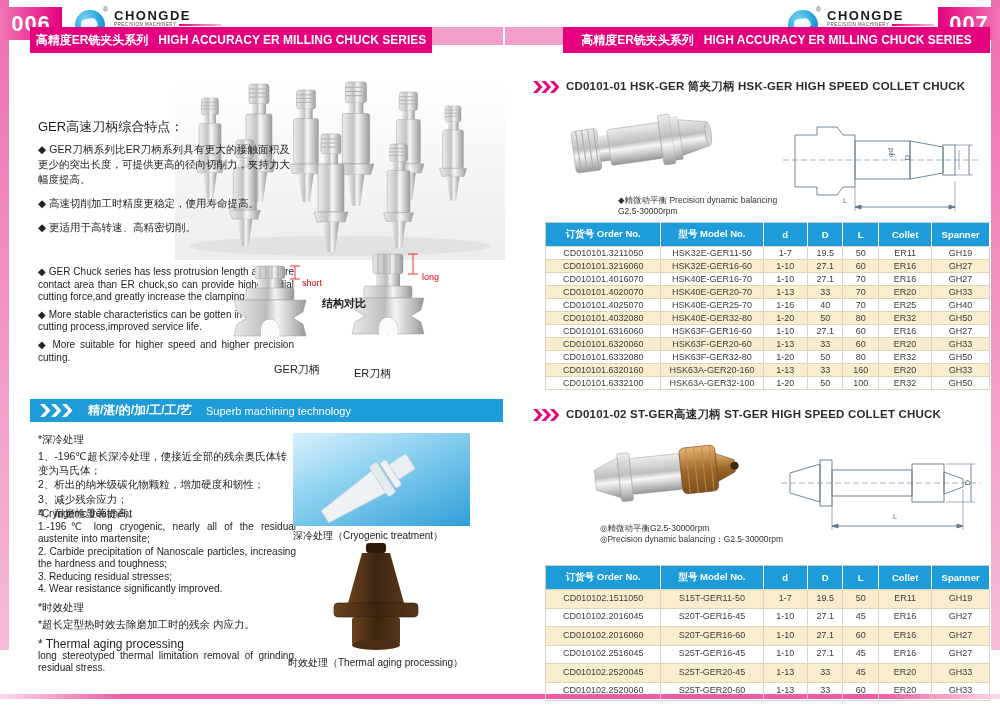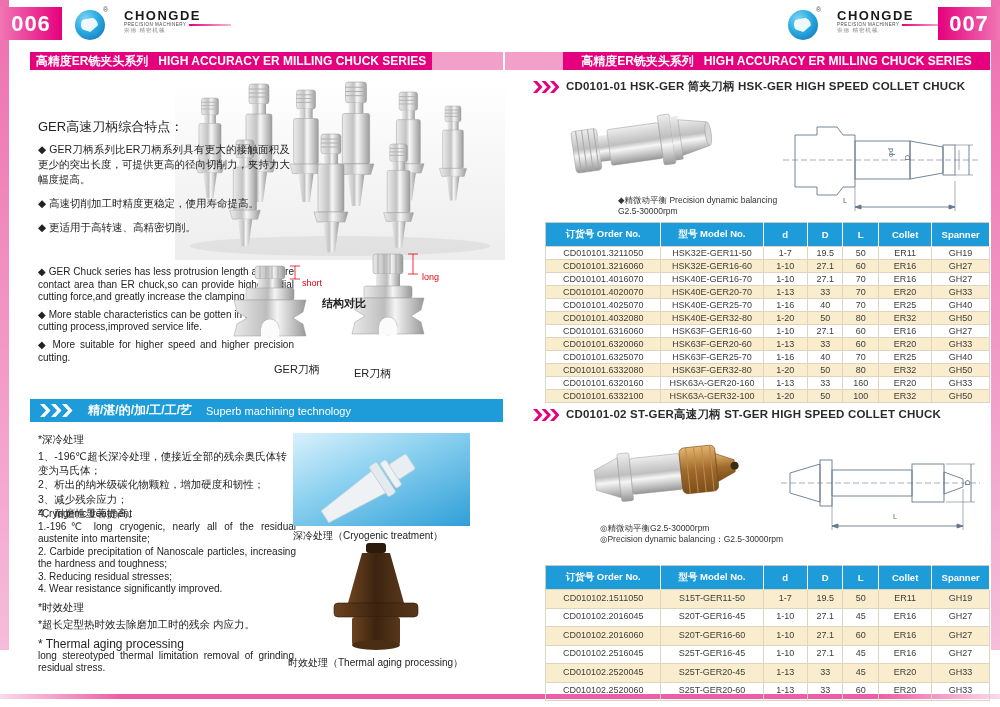--- a/index.html
+++ b/index.html
@@ -8,30 +8,30 @@
 .abs{position:absolute}
 
 #left-strip{left:0;top:38;width:9px;height:650px;background:linear-gradient(180deg,#ee6fae,#f6bcd9)}
 #right-strip{left:991px;top:38;width:9px;height:650px;background:linear-gradient(180deg,#ee6fae,#f6bcd9)}
 #bottom-line{left:0;top:694px;width:1000px;height:5px;background:linear-gradient(90deg,#fbd9ea,#ec5ea7 12%,#ec5ea7 88%,#fbd9ea)}
 
 .pageno{width:62px;height:33px;color:#fff;font-size:22px;font-weight:bold;display:flex;align-items:center;justify-content:center;letter-spacing:1px}
 #block-006{left:0;top:7px;background:linear-gradient(90deg,#f077b4,#e5007d)}
 #block-007{left:938px;top:7px;background:linear-gradient(270deg,#f077b4,#e5007d)}
 
-.logo{display:flex;align-items:flex-start;gap:19px}
+.logo{display:flex;align-items:flex-start;gap:9px}
 .logo-circle{width:30px;height:30px;border-radius:50%;background:radial-gradient(circle at 35% 30%,#7fd4f5,#29abe2 45%,#1b75bb 90%);position:relative;flex:0 0 auto}
 .logo-circle::after{content:"";position:absolute;left:6px;top:7px;width:17px;height:15px;border-radius:50% 60% 50% 50%;background:#fff;opacity:.9;clip-path:polygon(0 20%,100% 0,100% 55%,55% 100%,0 80%)}
 .logo-reg{font-size:7px;color:#555;position:absolute}
 .logo-name{font-size:13px;font-weight:bold;letter-spacing:1.5px;color:#1a1a1a;line-height:12px}
 .logo-tag{font-size:4.5px;color:#444;letter-spacing:.5px;display:flex;align-items:center;gap:3px}
 .logo-tagline-rule{width:42px;height:2px;background:linear-gradient(90deg,#e5007d,#f6b9d8)}
 .logo-cn{font-size:5.5px;color:#888;letter-spacing:1px}
 
-.series-bar{top:52px;height:18px;display:flex}
+.series-bar{top:27px;height:26px;display:flex}
 .series-dark{background:#e5007d;color:#fff;font-weight:bold;font-size:12px;display:flex;align-items:center;justify-content:center;gap:10px;white-space:nowrap}
 .series-light{background:#f29fca;height:18px}
 
 .feat-title{font-size:13px;font-weight:normal}
 .bullets p{font-size:10.5px;line-height:1.42;text-align:justify;margin-bottom:9px}
 .bullets-en p{font-size:10px;line-height:1.26;text-align:justify;margin-bottom:5px}
 .small-note{font-size:10.5px;line-height:1.35}
 .banner{left:30px;top:399px;width:473px;height:23px;background:#1d9cd9;color:#fff;display:flex;align-items:center;padding-left:10px;gap:14px}
 .banner .cn{font-size:12px;font-weight:bold}
 .banner .en{font-size:11px}
@@ -417,29 +417,20 @@
         <tr>
           <td>CD010101.6320060</td>
           <td>HSK63F-GER20-60</td>
           <td>1-13</td>
           <td>33</td>
           <td>60</td>
           <td>ER20</td>
           <td>GH33</td>
         </tr>
         <tr>
-          <td>CD010101.6325070</td>
-          <td>HSK63F-GER25-70</td>
-          <td>1-16</td>
-          <td>40</td>
-          <td>70</td>
-          <td>ER25</td>
-          <td>GH40</td>
-        </tr>
-        <tr>
           <td>CD010101.6332080</td>
           <td>HSK63F-GER32-80</td>
           <td>1-20</td>
           <td>50</td>
           <td>80</td>
           <td>ER32</td>
           <td>GH50</td>
         </tr>
         <tr>
           <td>CD010101.6320160</td>

